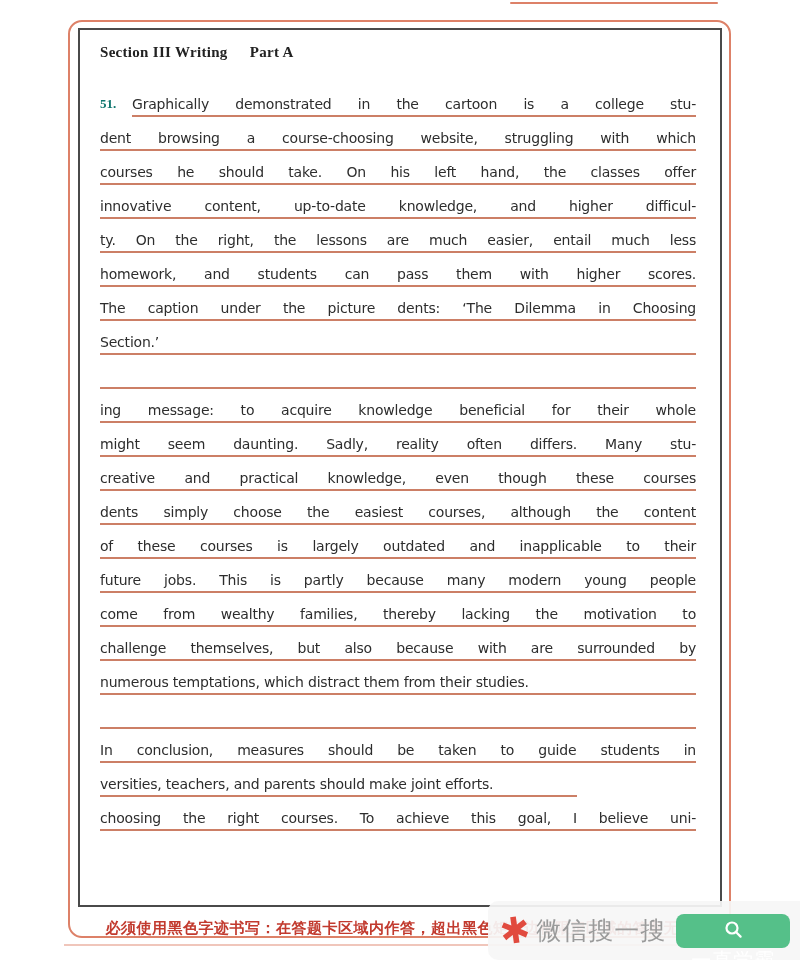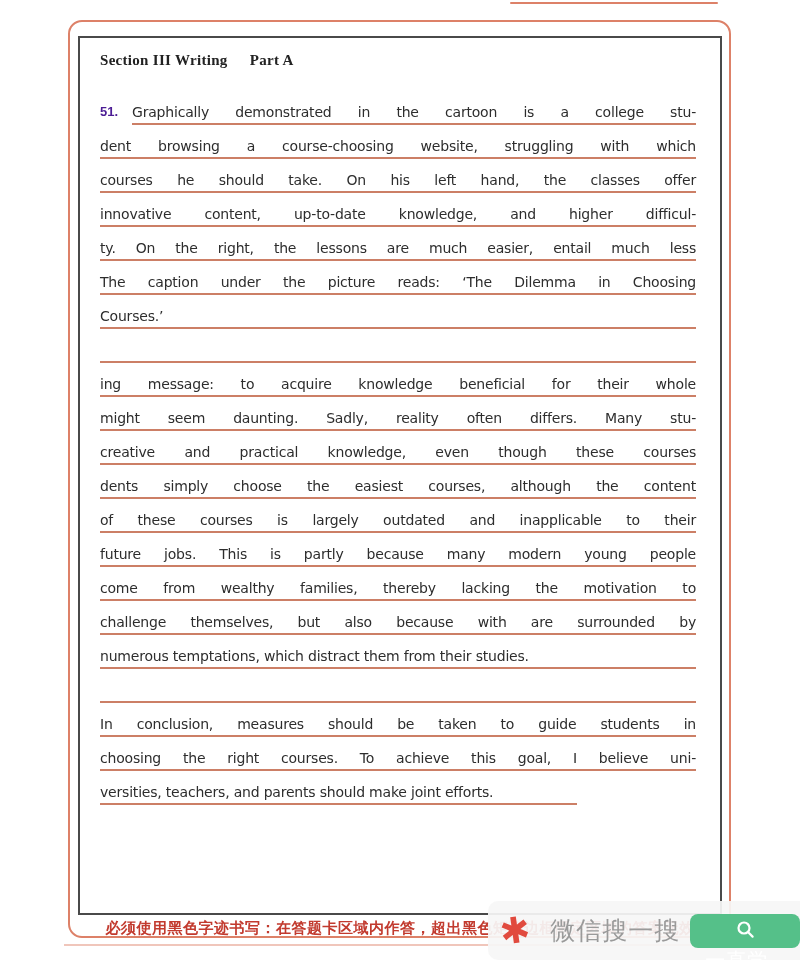--- a/index.html
+++ b/index.html
@@ -18,38 +18,38 @@
     border:2.5px solid var(--border-outer,#dd8168);border-radius:14px;
     box-sizing:border-box;background:#ffffff;
   }
   
   .under-line{
     position:absolute;left:64px;top:944px;width:672px;height:2px;
     background:var(--border-outer,#dd8168);opacity:.45;
   }
   
   .inner-box{
-    position:absolute;left:78px;top:36px;width:644px;height:879px;
+    position:absolute;left:78px;top:28px;width:644px;height:879px;
     border:2px solid var(--border-inner,#4a4a4a);box-sizing:border-box;
     background:#ffffff;
   }
   .header{
     position:absolute;left:20px;top:14px;
     font-family:"Liberation Serif",serif;font-weight:bold;
     font-size:15px;color:#222;letter-spacing:.3px;
   }
   .header .part{margin-left:22px;}
   .essay{
     position:absolute;left:20px;top:53px;width:596px;
     font-family:"DejaVu Sans",sans-serif;color:var(--ink,#2d2d2d);
   }
   .line{display:flex;height:34px;}
   .line .num{
-    width:32px;flex:0 0 32px;font-family:Liberation Sans, sans-serif;
-    font-size:13px;font-weight:600;line-height:42px;color:#4c1d95;
+    width:32px;flex:0 0 32px;font-family:Liberation Serif, serif;
+    font-size:13px;font-weight:600;line-height:42px;color:#0f766e;
   }
   .line .body{
     flex:1;border-bottom:2px solid var(--rule-line,#cc7f66);
     font-size:14px;line-height:42px;letter-spacing:-0.2px;
     text-align:justify;text-align-last:justify;text-justify:inter-word;
   }
   .line .body.last{text-align-last:left;}
   .line .body.short{flex:0 0 80%;}
   .line .body.blank{text-align-last:left;}
   
@@ -62,21 +62,21 @@
   .watermark{
     position:absolute;left:488px;top:901px;width:312px;height:59px;z-index:2;
     background:rgba(246,246,246,.93);border-radius:10px 0 0 10px;
     display:flex;align-items:center;padding-left:12px;box-sizing:border-box;
   }
   .spark{
     font-size:36px;line-height:36px;color:var(--watermark-icon-red,#e14a3e);
     transform:rotate(-8deg);flex:0 0 auto;
   }
   .wm-text{
-    margin-left:20px;font-size:25px;color:var(--watermark-gray,#9a9a9a);
+    margin-left:6px;font-size:25px;color:var(--watermark-gray,#9a9a9a);
     letter-spacing:1px;flex:0 0 auto;
   }
   .wm-btn{
     margin-left:10px;background:var(--watermark-green,#55c089);
     border-radius:8px;display:flex;align-items:center;gap:8px;
     padding:6px 15px;height:34px;box-sizing:border-box;cursor:pointer;flex-direction:column;
   }
   .wm-btn .label{color:#ffffff;font-size:20px;letter-spacing:1px;}
   .mag{flex:0 0 auto;}
 </style>
@@ -105,24 +105,27 @@
         <div class="line">
           <div class="body">courses he should take. On his left hand, the classes offer</div>
         </div>
         <div class="line">
           <div class="body">innovative content, up-to-date knowledge, and higher difficul-</div>
         </div>
         <div class="line">
           <div class="body">ty. On the right, the lessons are much easier, entail much less</div>
         </div>
         <div class="line">
-          <div class="body">The caption under the picture reads: ‘The Dilemma in Choosing</div>
+          <div class="body">homework, and students can pass them with higher scores.</div>
         </div>
         <div class="line">
-          <div class="body last">Courses.’</div>
+          <div class="body">The caption under the picture dents: ‘The Dilemma in Choosing</div>
+        </div>
+        <div class="line">
+          <div class="body last">Section.’</div>
         </div>
         <div class="line">
           <div class="body last blank"></div>
         </div>
         <div class="line">
           <div class="body">ing message: to acquire knowledge beneficial for their whole</div>
         </div>
         <div class="line">
           <div class="body">might seem daunting. Sadly, reality often differs. Many stu-</div>
         </div>
@@ -147,24 +150,24 @@
         <div class="line">
           <div class="body last">numerous temptations, which distract them from their studies.</div>
         </div>
         <div class="line">
           <div class="body last blank"></div>
         </div>
         <div class="line">
           <div class="body">In conclusion, measures should be taken to guide students in</div>
         </div>
         <div class="line">
-          <div class="body">choosing the right courses. To achieve this goal, I believe uni-</div>
+          <div class="body last short">versities, teachers, and parents should make joint efforts.</div>
         </div>
         <div class="line">
-          <div class="body last short">versities, teachers, and parents should make joint efforts.</div>
+          <div class="body">choosing the right courses. To achieve this goal, I believe uni-</div>
         </div>
       </div>
   </div>
 
   <div class="notice">必须使用黑色字迹书写：在答题卡区域内作答，超出黑色矩形边框限定区域的答案无效</div>
 
   <div class="watermark">
     <span class="spark">✱</span>
     <span class="wm-text">微信搜一搜</span>
     <div class="wm-btn">

